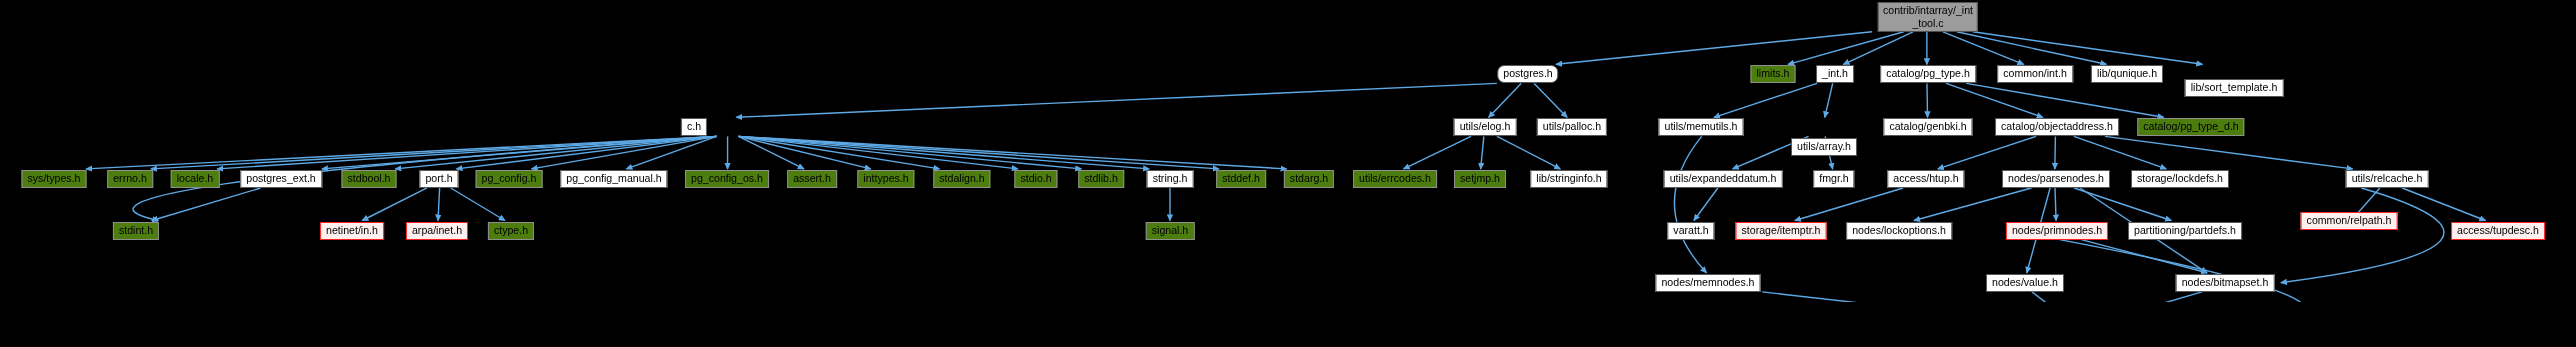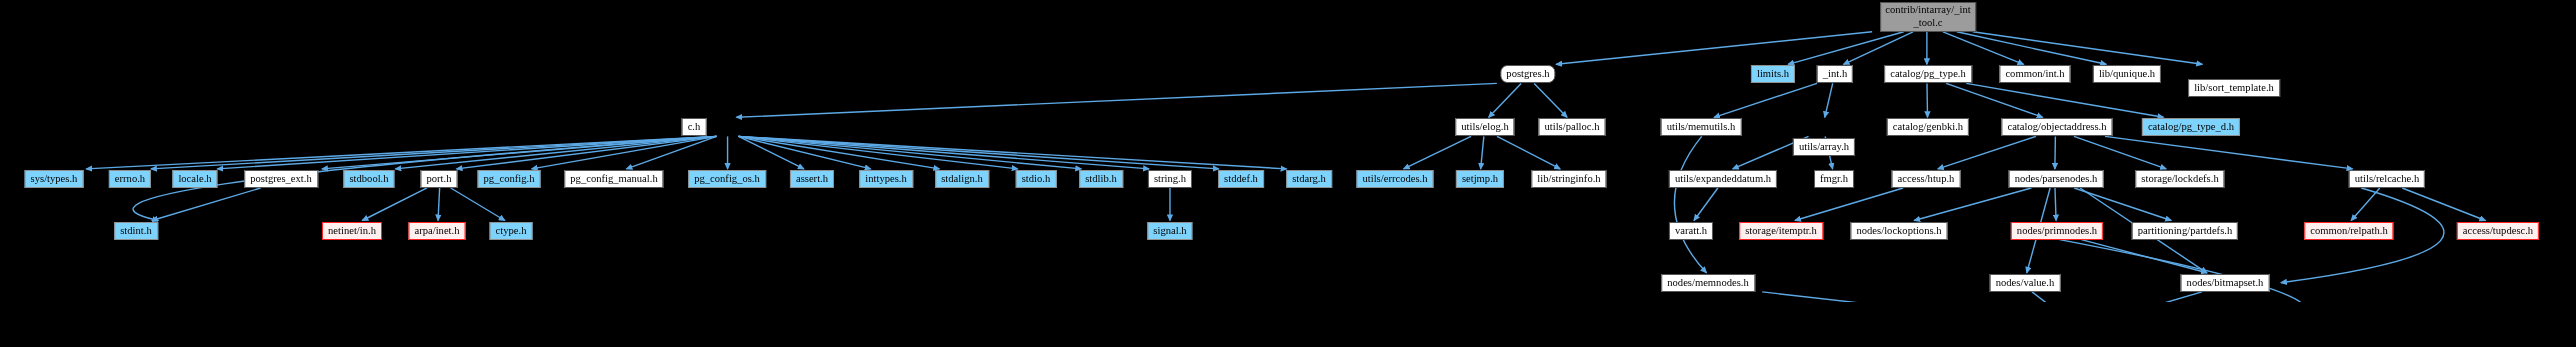--- a/index.html
+++ b/index.html
@@ -1,30 +1,30 @@
 <!DOCTYPE html>
 <html style="font-size:11.3px"><head>
 <meta charset="utf-8">
 <style>
   html,body { margin:0; padding:0; background:#000; }
   #graph {
     position:relative; width:2576px; height:302px;
     background:#000; overflow:hidden;
-    font-family:Liberation Serif, serif;
+    font-family:Liberation Sans, sans-serif;
   }
   #edges { position:absolute; left:0; top:0; width:2576px; height:347px; }
   .node {
     position:absolute; transform:translateX(-50%);
     box-sizing:border-box; height:18.4px;
     font-size:10.6px; line-height:13.4px; color:#000;
     background:#ffffff; border:1.4px solid #565656;
     padding:0.7px 5px 1.4px; white-space:pre-line; text-align:center;
     cursor:pointer;
   }
-  .node.gray   { background:#7dd3fc; border:1.4px solid #8f8f8f; cursor:default; }
+  .node.gray   { background:#4d7c0f; border:1.4px solid #8f8f8f; cursor:default; }
   .node.red    { background:#fff0f0; border:1.4px solid #ff1f1f; }
   .node.current{ background:#9c9c9c; border:1.4px solid #515151; height:30px; line-height:12.7px; padding:1.4px 4.2px; cursor:default; }
 </style>
 </head>
 <body>
 
 <div id="graph">
   <svg id="edges" xmlns="http://www.w3.org/2000/svg" viewBox="0 0 3640 491">
     <defs>
       <marker id="arrow" markerWidth="10" markerHeight="9" refX="8.5" refY="4.5" orient="auto" markerUnits="userSpaceOnUse">
@@ -144,20 +144,20 @@
     <div class="node gray" style="left: 136px; top: 222px;">stdint.h</div>
     <div class="node red" style="left: 352px; top: 222px;">netinet/in.h</div>
     <div class="node red" style="left: 437px; top: 222px;">arpa/inet.h</div>
     <div class="node gray" style="left: 511px; top: 222px;">ctype.h</div>
     <div class="node gray" style="left: 1170px; top: 222px;">signal.h</div>
     <div class="node" style="left: 1691px; top: 222px;">varatt.h</div>
     <div class="node red" style="left: 1781px; top: 222px;">storage/itemptr.h</div>
     <div class="node" style="left: 1899px; top: 222px;">nodes/lockoptions.h</div>
     <div class="node red" style="left: 2057px; top: 222px;">nodes/primnodes.h</div>
     <div class="node" style="left: 2185px; top: 222px;">partitioning/partdefs.h</div>
-    <div class="node red" style="left: 2349px; top: 222px;">common/relpath.h</div>
+    <div class="node red" style="left: 2349px; top: 212px;">common/relpath.h</div>
     <div class="node red" style="left: 2498px; top: 222px;">access/tupdesc.h</div>
     <div class="node" style="left: 1708px; top: 274px;">nodes/memnodes.h</div>
     <div class="node" style="left: 2025px; top: 274px;">nodes/value.h</div>
     <div class="node" style="left: 2225px; top: 274px;">nodes/bitmapset.h</div>
     <div class="node red" style="left: 2080px; top: 325px;">nodes/nodes.h</div>
   </div>
 
 
 </body></html>

